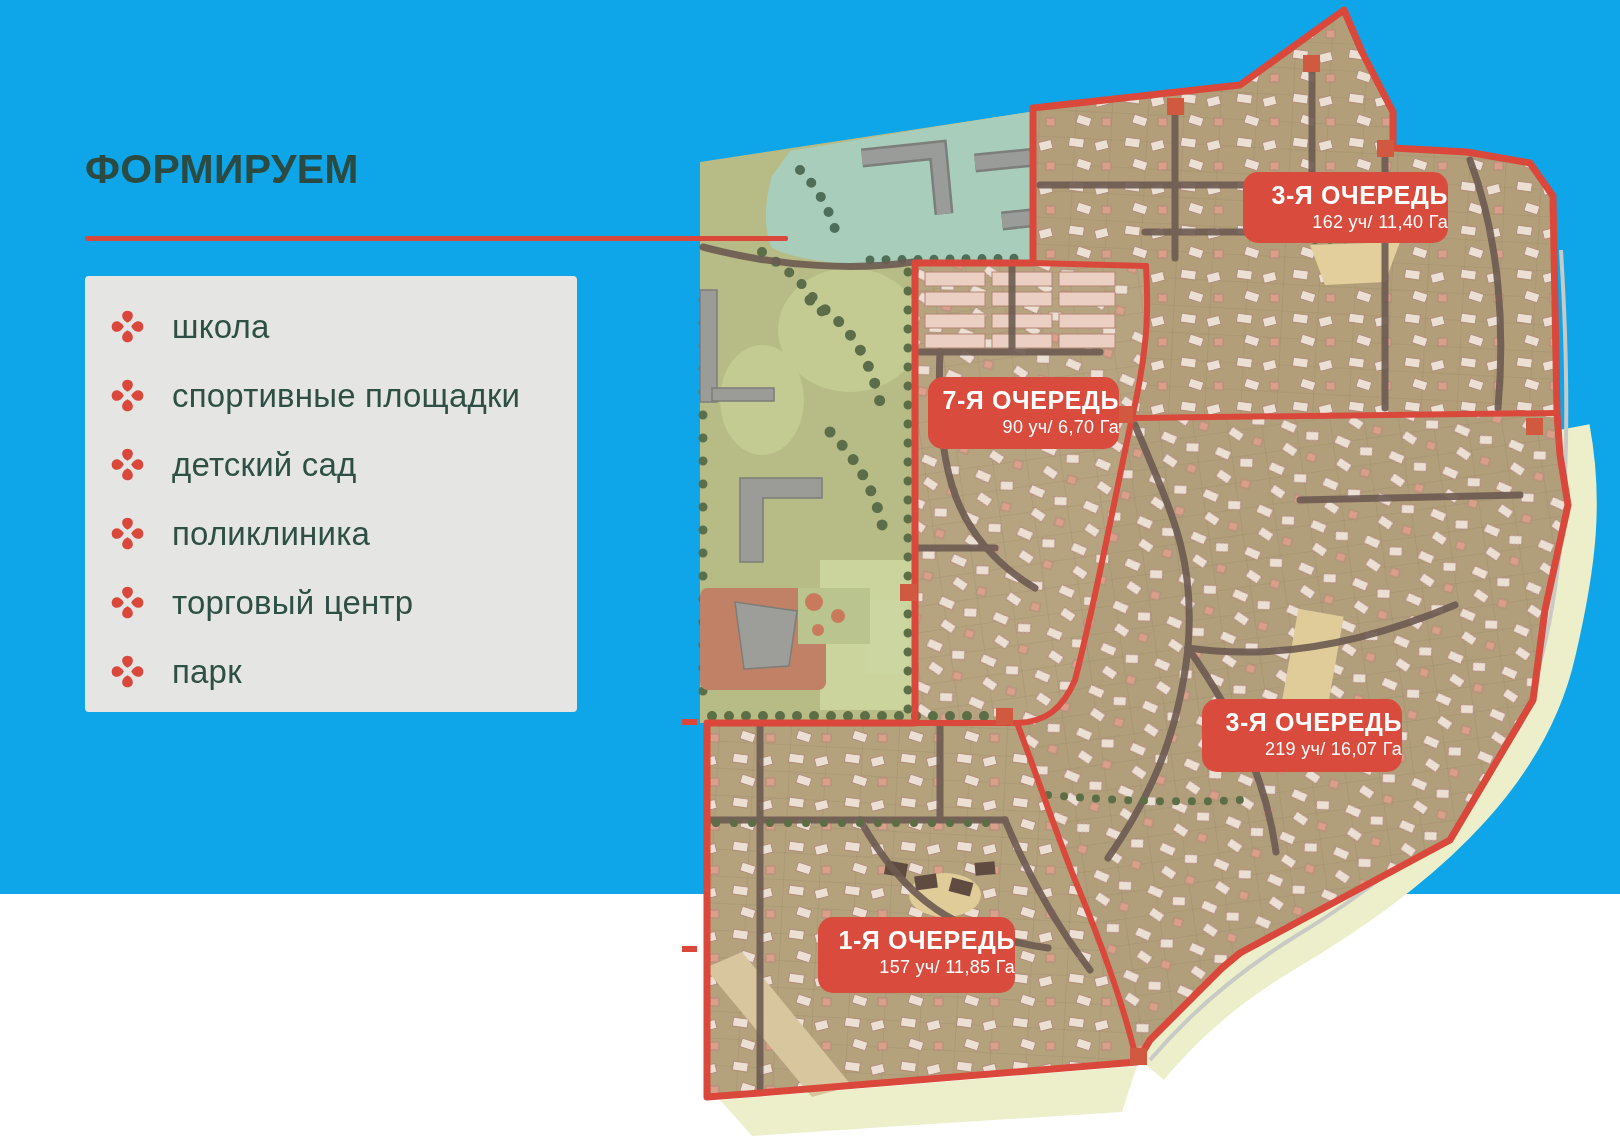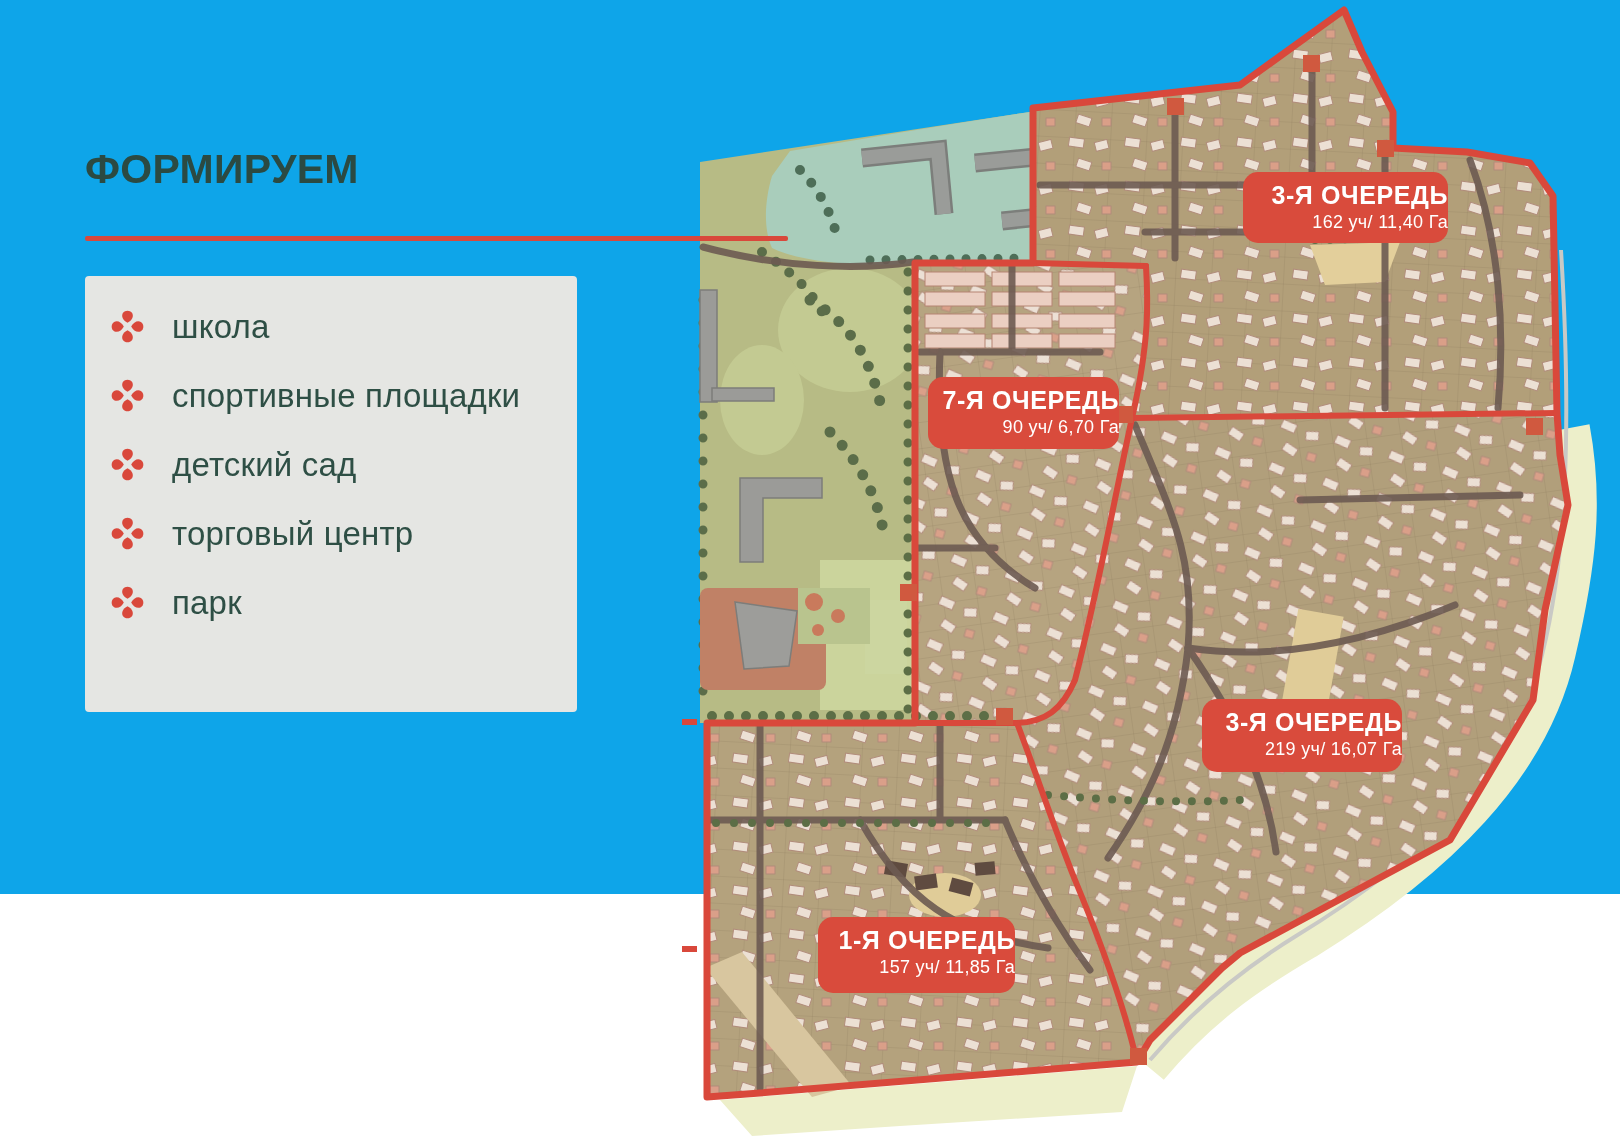--- a/index.html
+++ b/index.html
@@ -264,20 +264,31 @@
       </li>
       <li>
         <svg class="flower" viewBox="-20 -20 40 40">
           <g fill="#d9483b">
             <path d="M0,-4 C-5,-6.5 -7,-11 -5,-14.5 C-2.5,-18 2.5,-18 5,-14.5 C7,-11 5,-6.5 0,-4 Z"></path>
             <path d="M0,-4 C-5,-6.5 -7,-11 -5,-14.5 C-2.5,-18 2.5,-18 5,-14.5 C7,-11 5,-6.5 0,-4 Z" transform="rotate(90)"></path>
             <path d="M0,-4 C-5,-6.5 -7,-11 -5,-14.5 C-2.5,-18 2.5,-18 5,-14.5 C7,-11 5,-6.5 0,-4 Z" transform="rotate(180)"></path>
             <path d="M0,-4 C-5,-6.5 -7,-11 -5,-14.5 C-2.5,-18 2.5,-18 5,-14.5 C7,-11 5,-6.5 0,-4 Z" transform="rotate(270)"></path>
           </g>
         </svg>
+        <span class="amenity-label">поликлиника</span>
+      </li>
+      <li>
+        <svg class="flower" viewBox="-20 -20 40 40">
+          <g fill="#d9483b">
+            <path d="M0,-4 C-5,-6.5 -7,-11 -5,-14.5 C-2.5,-18 2.5,-18 5,-14.5 C7,-11 5,-6.5 0,-4 Z"></path>
+            <path d="M0,-4 C-5,-6.5 -7,-11 -5,-14.5 C-2.5,-18 2.5,-18 5,-14.5 C7,-11 5,-6.5 0,-4 Z" transform="rotate(90)"></path>
+            <path d="M0,-4 C-5,-6.5 -7,-11 -5,-14.5 C-2.5,-18 2.5,-18 5,-14.5 C7,-11 5,-6.5 0,-4 Z" transform="rotate(180)"></path>
+            <path d="M0,-4 C-5,-6.5 -7,-11 -5,-14.5 C-2.5,-18 2.5,-18 5,-14.5 C7,-11 5,-6.5 0,-4 Z" transform="rotate(270)"></path>
+          </g>
+        </svg>
         <span class="amenity-label">торговый центр</span>
       </li>
       <li>
         <svg class="flower" viewBox="-20 -20 40 40">
           <g fill="#d9483b">
             <path d="M0,-4 C-5,-6.5 -7,-11 -5,-14.5 C-2.5,-18 2.5,-18 5,-14.5 C7,-11 5,-6.5 0,-4 Z"></path>
             <path d="M0,-4 C-5,-6.5 -7,-11 -5,-14.5 C-2.5,-18 2.5,-18 5,-14.5 C7,-11 5,-6.5 0,-4 Z" transform="rotate(90)"></path>
             <path d="M0,-4 C-5,-6.5 -7,-11 -5,-14.5 C-2.5,-18 2.5,-18 5,-14.5 C7,-11 5,-6.5 0,-4 Z" transform="rotate(180)"></path>
             <path d="M0,-4 C-5,-6.5 -7,-11 -5,-14.5 C-2.5,-18 2.5,-18 5,-14.5 C7,-11 5,-6.5 0,-4 Z" transform="rotate(270)"></path>
           </g>

